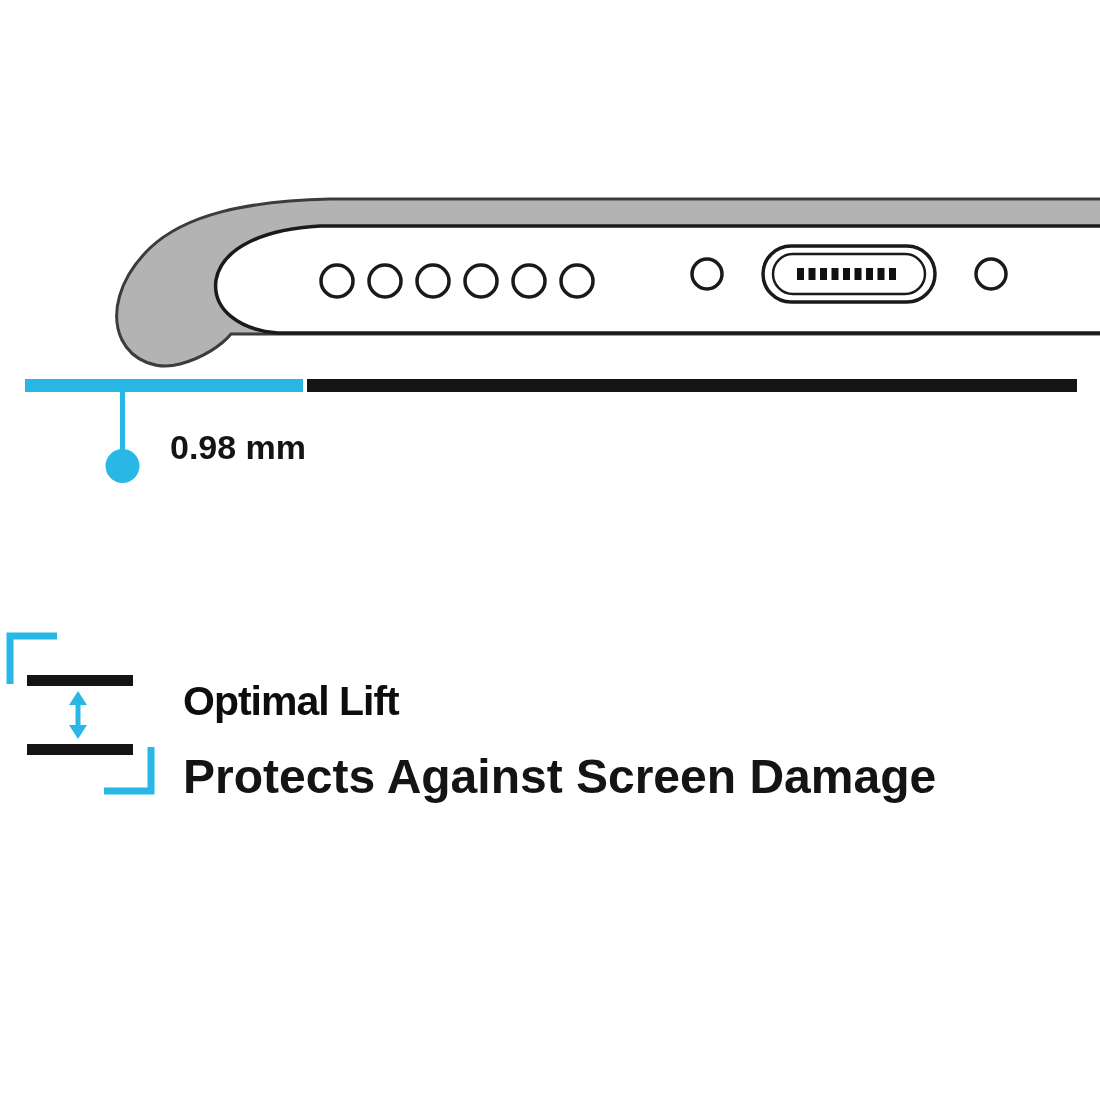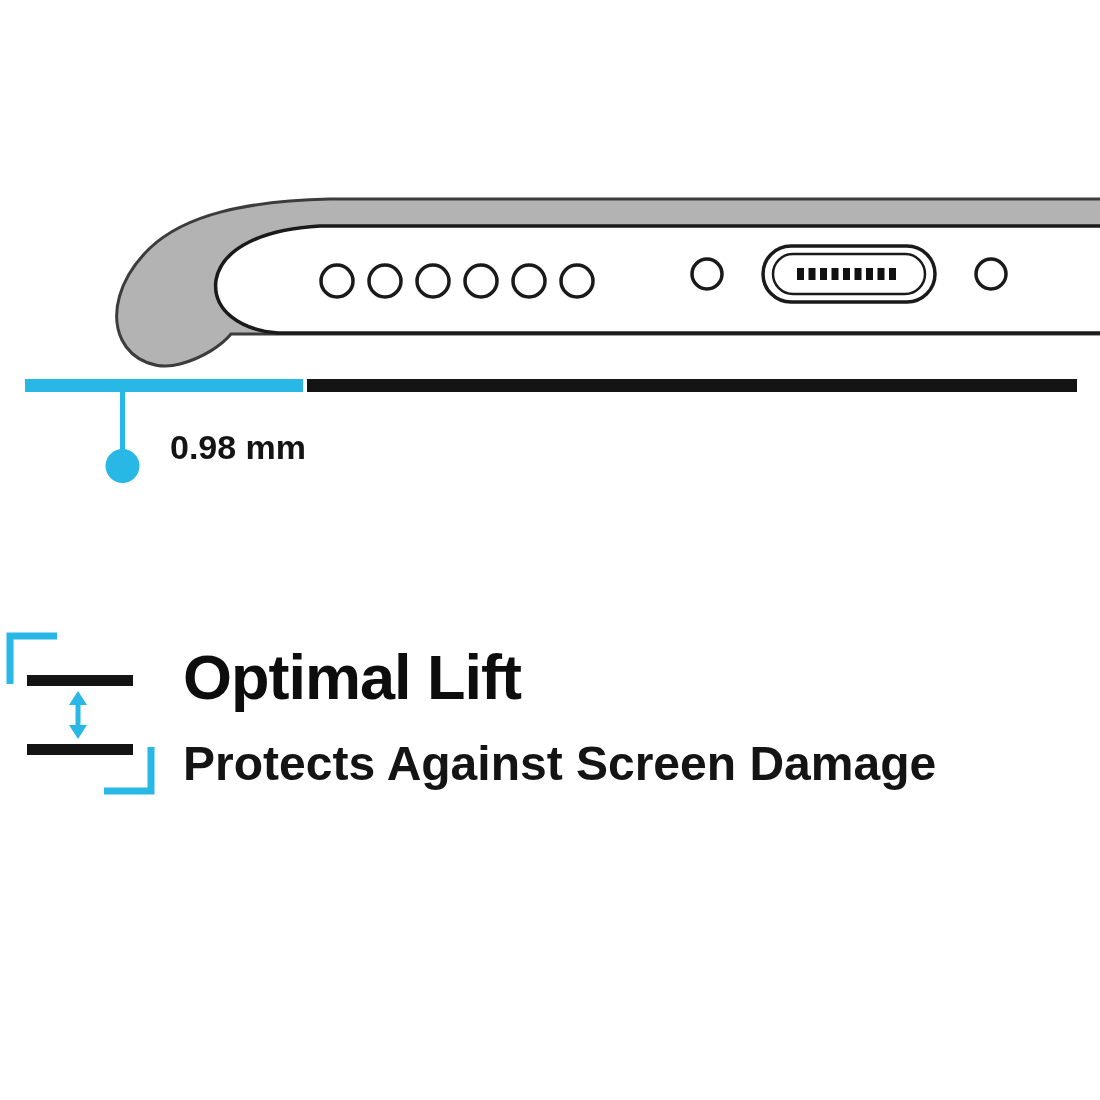--- a/index.html
+++ b/index.html
@@ -35,22 +35,22 @@
   }
 
   .lift-icon{position:absolute;left:0;top:626px;}
   .bracket{fill:none;stroke:var(--accent-cyan,#29b8e5);stroke-width:7;}
   .gap-line{fill:var(--ink-black,#141414);}
   .arrow-shaft{stroke:var(--accent-cyan,#29b8e5);stroke-width:5;}
   .arrow-head{fill:var(--accent-cyan,#29b8e5);}
 
   .feature-text{position:absolute;left:183px;top:644px;}
   .feature-title{
-    font-size:63px;font-weight:800;letter-spacing:-1px;
-    line-height:1.05;color:#0d0d0d;
+    font-size:41px;font-weight:800;letter-spacing:-1px;
+    line-height:1.05;color:#0d0d0d;margin-top:36px;
   }
   .feature-subtitle{
     margin-top:26px;
     font-size:48px;font-weight:600;letter-spacing:0;
     color:#141414;
   }
 </style>
 </head>
 <body>
 

